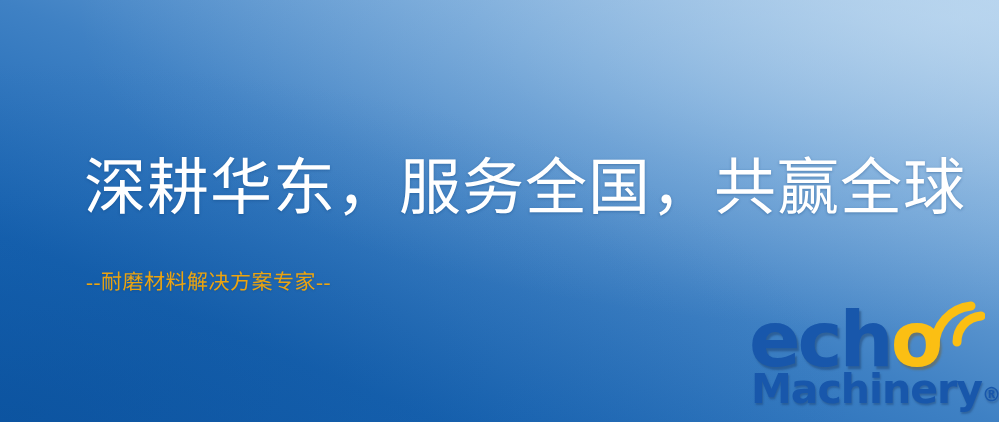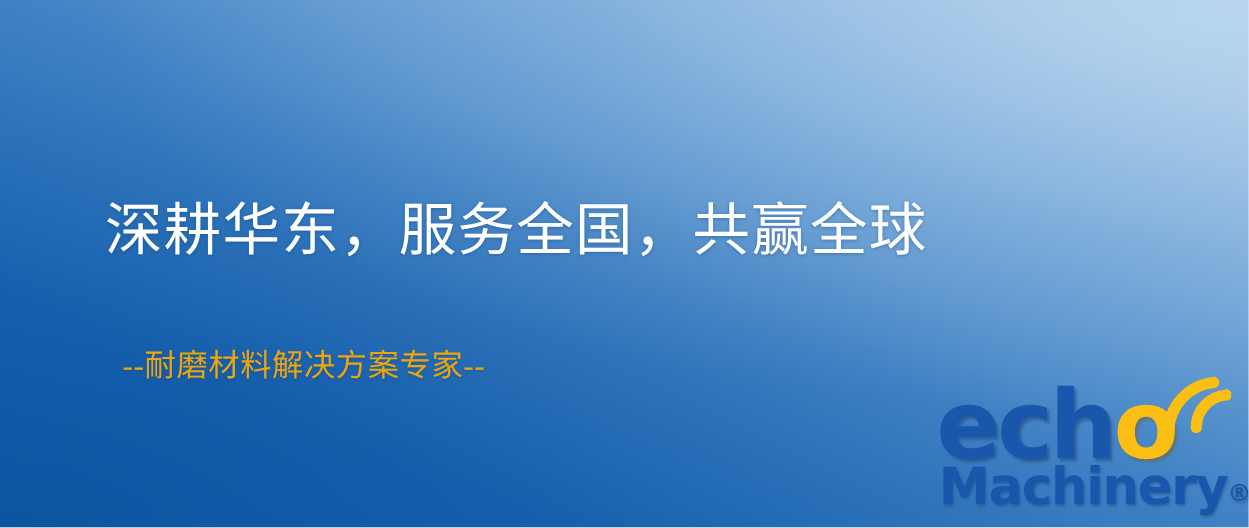--- a/index.html
+++ b/index.html
@@ -33,37 +33,37 @@
     background: radial-gradient(ellipse 120% 120% at 2% 98%, rgba(8,72,140,0.40) 0%, rgba(8,72,140,0.10) 42%, rgba(8,72,140,0) 70%);
     pointer-events: none;
   }
 
   .headline {
     position: absolute;
     left: 84px;
     top: 150px;
     margin: 0;
     color: #ffffff;
-    font-family: Liberation Mono, monospace;
-    font-size: 46px;
+    font-family: Liberation Sans, sans-serif;
+    font-size: 62px;
     line-height: 76px;
     font-weight: 400;
     letter-spacing: 1px;
     white-space: nowrap;
     text-shadow: 0 1px 3px rgba(10, 60, 115, 0.38);
   }
 
   .subhead {
     position: absolute;
     left: 86px;
     top: 266px;
-    margin: 12px;
+    margin: 0;
     color: #eca40f;
     font-family: "Liberation Serif", "DejaVu Serif", serif;
-    font-size: 25px;
+    font-size: 21px;
     line-height: 32px;
     font-weight: 400;
     letter-spacing: 0.5px;
     white-space: nowrap;
     text-shadow: 0 1px 2px rgba(20, 70, 120, 0.30);
   }
 
   
   .logo {
     position: absolute;

